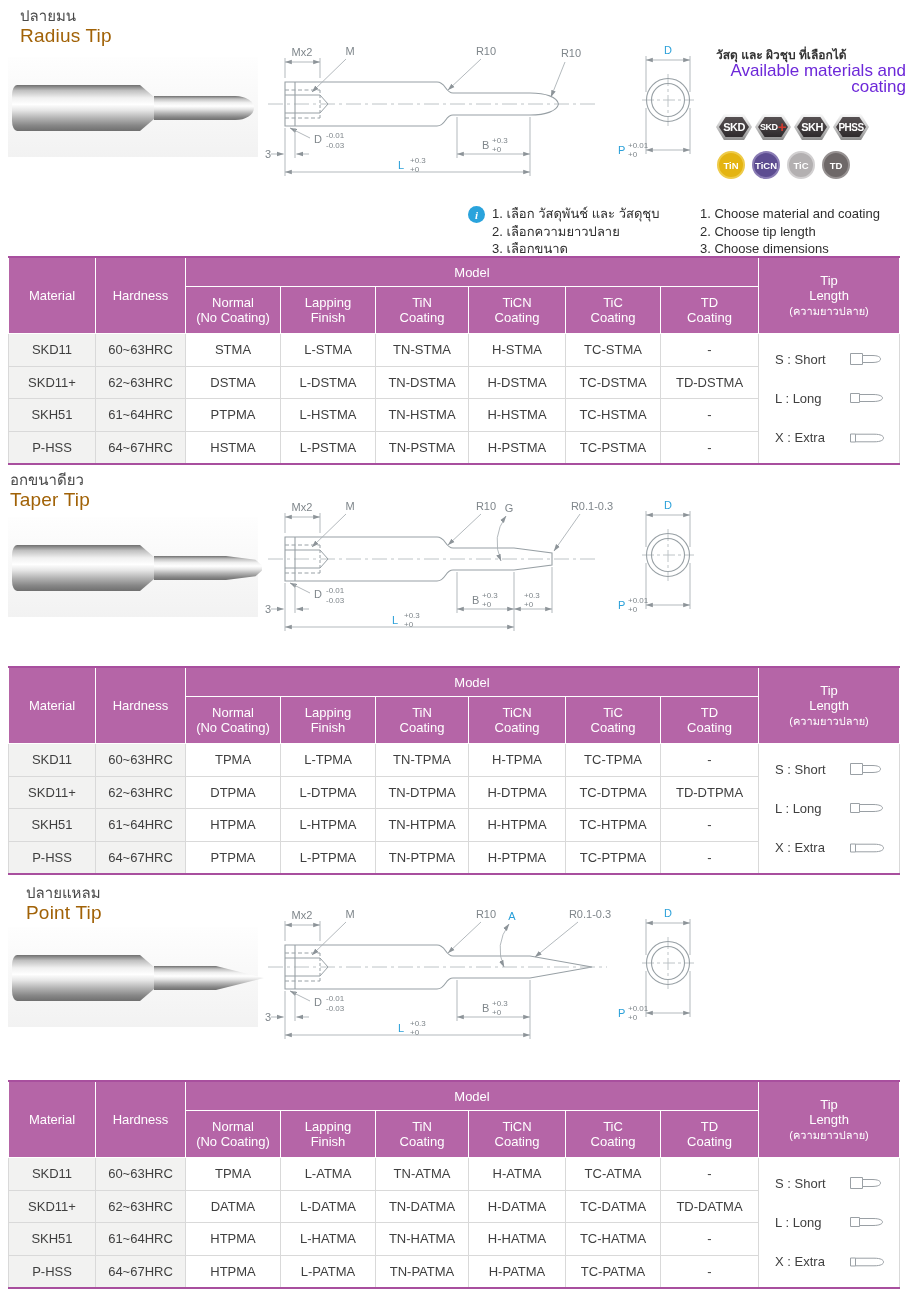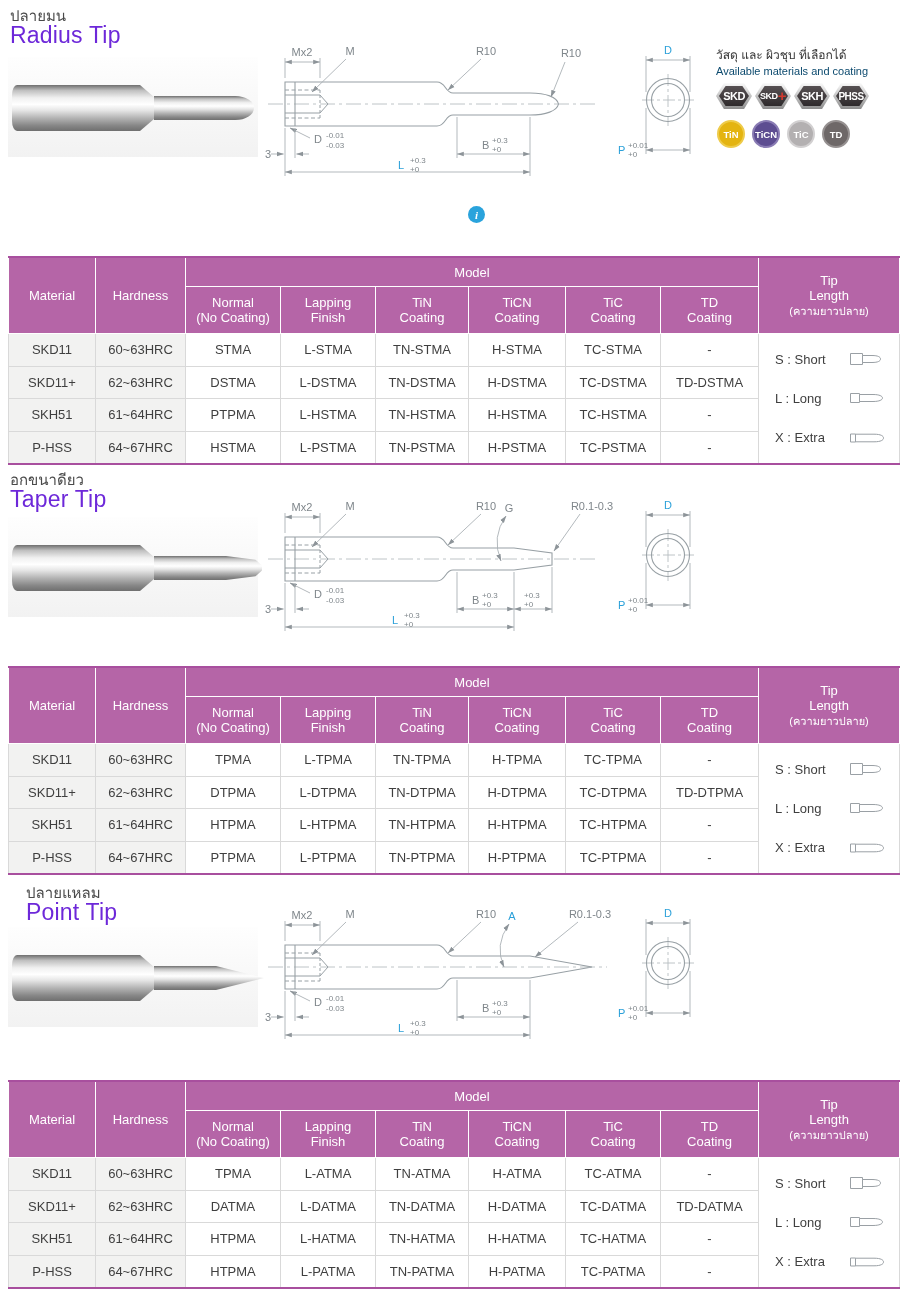--- a/index.html
+++ b/index.html
@@ -1,34 +1,34 @@
 <!DOCTYPE html>
 <html><head>
 <meta charset="utf-8">
 <style>
   html,body{margin:0;padding:0;background:#fff;}
   #page{position:relative;width:907px;height:1300px;background:#fff;
         font-family:"Liberation Sans",sans-serif;color:#3f3f3f;overflow:hidden;}
   .abs{position:absolute;}
   
   .sec-head .th{font-size:15px;color:#4a4a4a;line-height:19px;}
-  .sec-head .en{font-size:23px;color:#6d28d9;line-height:21px;letter-spacing:.2px;}
+  .sec-head .en{font-size:19px;color:#a16207;line-height:21px;letter-spacing:.2px;}
   
   .photo{width:250px;height:100px;background:linear-gradient(180deg,#fefefe,#f2f2f2);}
   .metal{background:linear-gradient(180deg,#6f6f6f 0%,#c0c0c0 12%,#f0f0f0 28%,#ffffff 42%,#e6e6e6 55%,#b3b3b3 72%,#878787 88%,#6f6f6f 100%);}
   .pin-body{position:absolute;left:4px;top:28px;width:128px;height:46px;border-radius:5px 0 0 5px/10px 0 0 10px;}
   .pin-neck{position:absolute;left:132px;top:28px;width:14px;height:46px;clip-path:polygon(0 0,100% 26%,100% 74%,0 100%);}
   .pin-tip{position:absolute;top:39px;height:24px;}
   .cap-radius{position:absolute;top:39px;height:24px;border-radius:0 85% 85% 0/0 50% 50% 0;}
   .cap-taper{position:absolute;top:39px;height:24px;clip-path:polygon(0 0,82% 16%,100% 40%,100% 60%,82% 84%,0 100%);}
   .cap-point{position:absolute;top:39px;height:24px;clip-path:polygon(0 0,100% 50%,0 100%);}
   
-  .panel-th{font-size:12px;color:#333;line-height:15px;}
-  .panel-en{font-size:11px;color:#0c4a6e;line-height:16px;}
-  .hexrow{display:flex;gap:3px;margin-top:4px;}
+  .panel-th{font-size:12px;color:#333;line-height:15px;font-weight:bold;}
+  .panel-en{font-size:17px;color:#6d28d9;line-height:16px;text-align:right;}
+  .hexrow{display:flex;gap:3px;margin-top:19px;}
   .hex{position:relative;width:36px;height:26px;clip-path:polygon(22% 0,78% 0,100% 50%,78% 100%,22% 100%,0 50%);
        background:linear-gradient(180deg,#fbfbfb,#8d8d8d);}
   .hex .inner{position:absolute;left:3px;top:3px;right:3px;bottom:3px;
        clip-path:polygon(22% 0,78% 0,100% 50%,78% 100%,22% 100%,0 50%);
        background:linear-gradient(180deg,#575153,#2e2a2c);display:flex;align-items:center;justify-content:center;}
   .hex .inner span{color:#fff;font-weight:bold;font-size:11px;letter-spacing:-.5px;}
   .hex .inner .plus{color:#d13a2e;font-size:15px;margin-left:0;line-height:10px;}
   .cirrow{display:flex;gap:7px;margin-top:11px;margin-left:1px;}
   .cir{width:24px;height:24px;border-radius:50%;display:flex;align-items:center;justify-content:center;
        color:#fff;font-weight:bold;font-size:9.5px;}
@@ -67,21 +67,21 @@
   .outl{stroke:#98a0a5;stroke-width:1.1;fill:none;}
   .thin{stroke:#98a0a5;stroke-width:1;fill:none;}
   .ctr{stroke:#b7bdc1;stroke-width:.9;}
   .dim{stroke:#aab1b5;stroke-width:.9;fill:none;}
 </style>
 </head>
 <body>
 
 <div id="page">
 
-  <div class="abs sec-head" style="left:10px;top:6px">
+  <div class="abs sec-head" style="left:20px;top:6px">
     <div class="th">ปลายมน</div>
     <div class="en">Radius Tip</div>
   </div>
 
   <div class="abs photo" style="left:8px;top:57px">
     <div class="pin-body metal"></div>
     <div class="pin-neck metal"></div>
     <div class="pin-tip metal" style="left:146px;width:78px"></div>
     <div class="cap-radius metal" style="left:224px;width:22px"></div>
   </div>
@@ -182,20 +182,30 @@
     <div class="cirrow">
       <div class="cir tin">TiN</div>
       <div class="cir ticn">TiCN</div>
       <div class="cir tic">TiC</div>
       <div class="cir td">TD</div>
     </div>
   </div>
 
   <div class="abs instr" style="left:468px;top:205px;width:440px">
     <div class="ico">i</div>
+    <div class="col thai">
+      <div>1. เลือก วัสดุพันช์ และ วัสดุชุบ</div>
+      <div>2. เลือกความยาวปลาย</div>
+      <div>3. เลือกขนาด</div>
+    </div>
+    <div class="col">
+      <div>1. Choose material and coating</div>
+      <div>2. Choose tip length</div>
+      <div>3. Choose dimensions</div>
+    </div>
   </div>
 
   <table class="spec abs" style="left:8px;top:256px">
     <colgroup>
         <col style="width:87px">
         <col style="width:90px">
         <col style="width:95px">
         <col style="width:95px">
         <col style="width:93px">
         <col style="width:97px">

